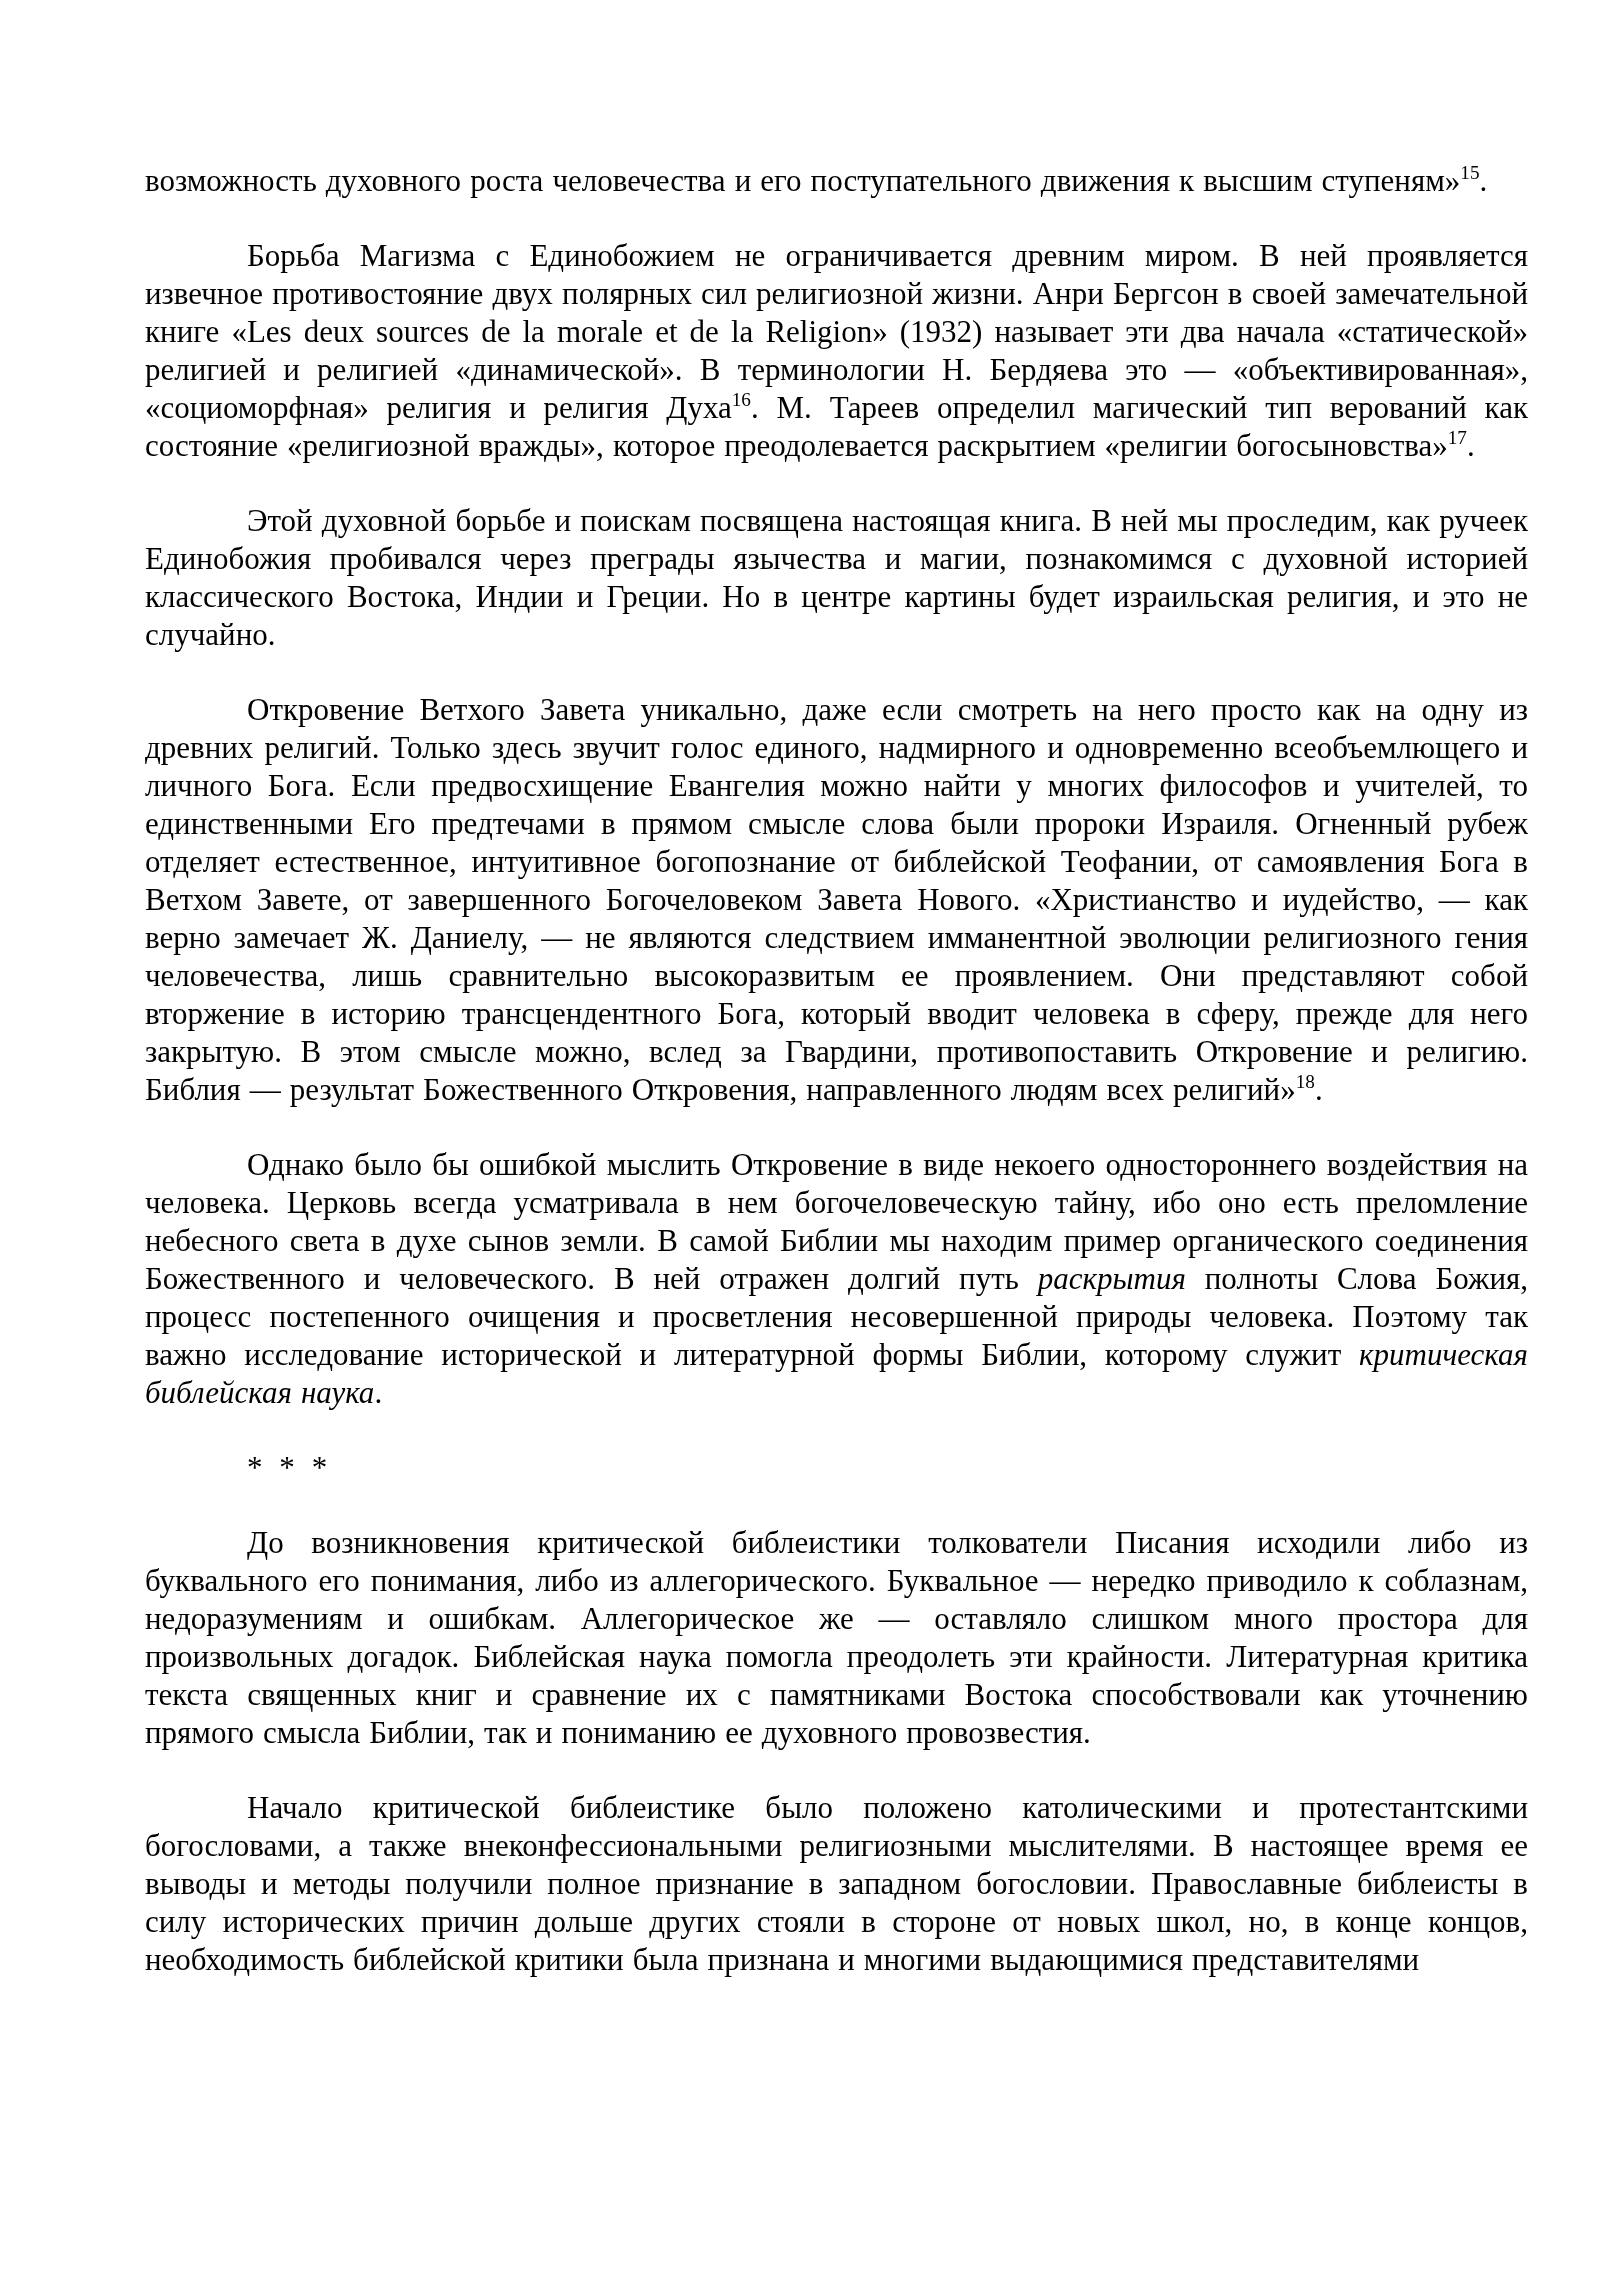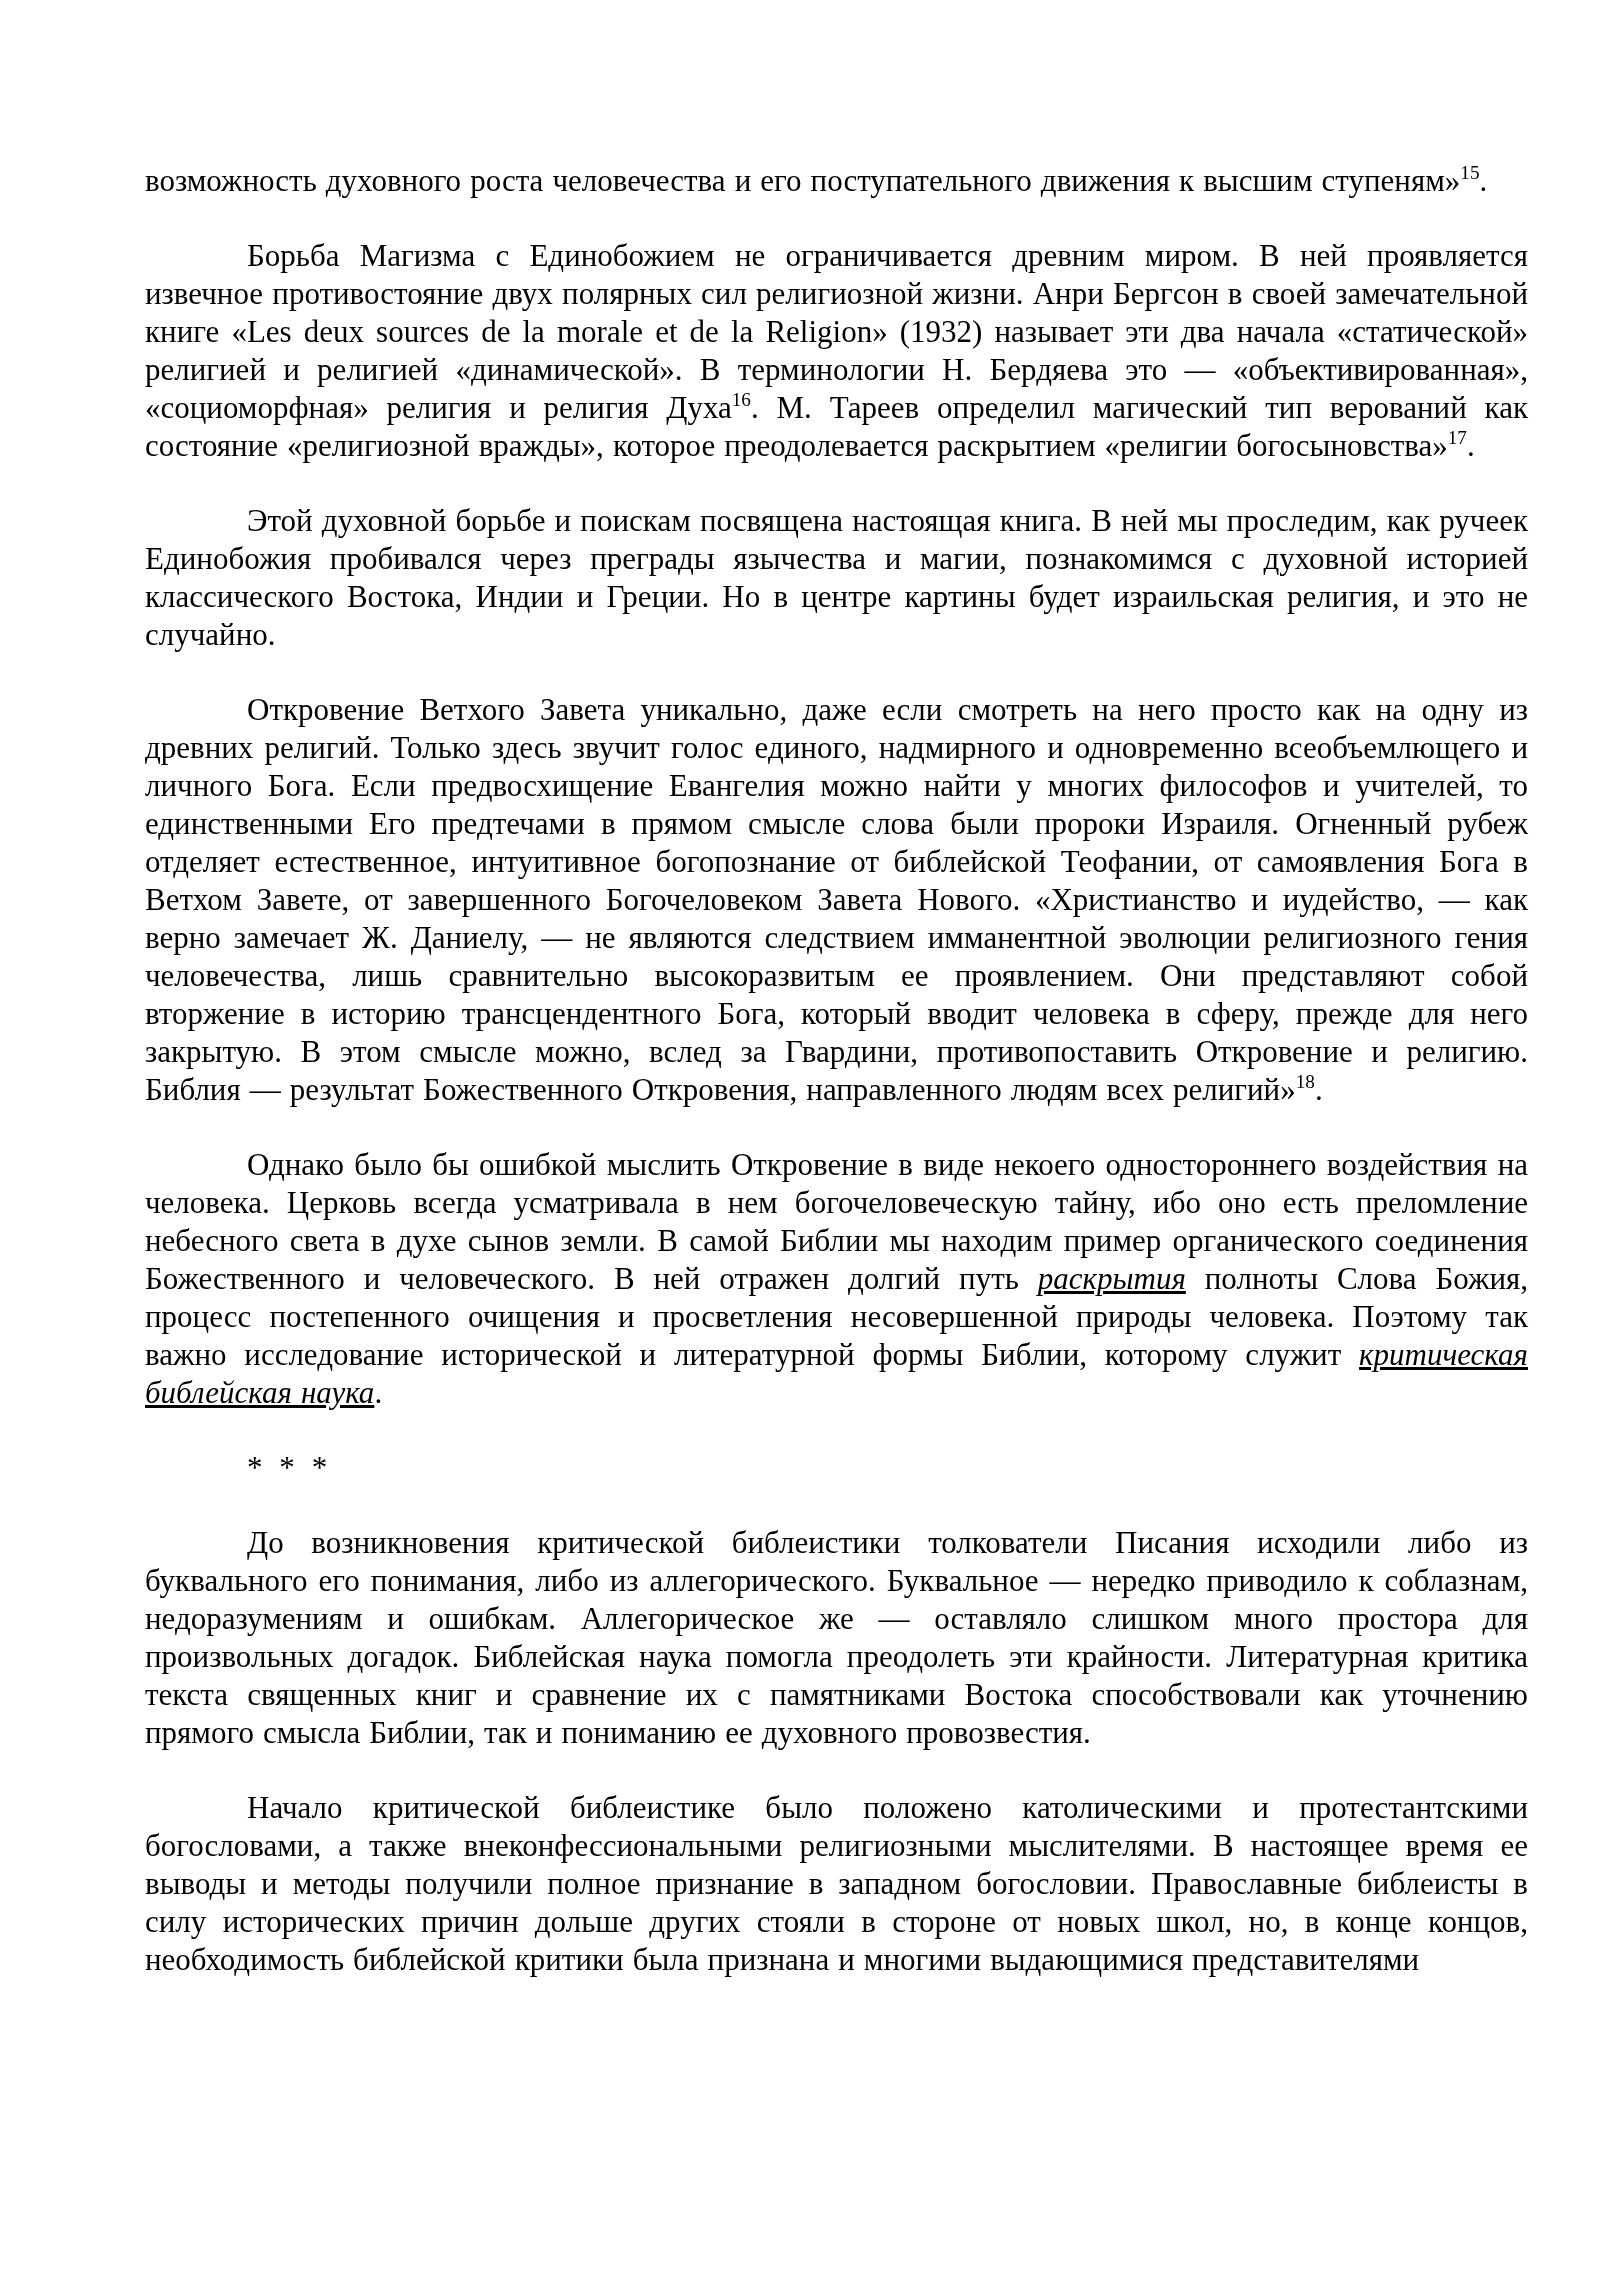--- a/index.html
+++ b/index.html
@@ -40,21 +40,20 @@
   }
   .page-body sup.footnote-ref {
     font-size: 0.62em;
     line-height: 0;
     vertical-align: baseline;
     position: relative;
     top: -0.62em;
   }
   .page-body em {
     font-style: italic;
-    text-decoration: underline;
   }
 </style>
 </head>
 <body>
 
 <div class="page">
   <div class="page-body">
       <p class="first"><span>возможность духовного роста человечества и его поступательного движения к высшим ступеням»</span><sup class="footnote-ref">15</sup><span>.</span></p>
       <p class="indent"><span>Борьба Магизма с Единобожием не ограничивается древним миром. В ней проявляется извечное противостояние двух полярных сил религиозной жизни. Анри Бергсон в своей замечательной книге «Les deux sources de la morale et de la Religion» (1932) называет эти два начала «статической» религией и религией «динамической». В терминологии Н. Бердяева это — «объективированная», «социоморфная» религия и религия Духа</span><sup class="footnote-ref">16</sup><span>. М. Тареев определил магический тип верований как состояние «религиозной вражды», которое преодолевается раскрытием «религии богосыновства»</span><sup class="footnote-ref">17</sup><span>.</span></p>
       <p class="indent"><span>Этой духовной борьбе и поискам посвящена настоящая книга. В ней мы проследим, как ручеек Единобожия пробивался через преграды язычества и магии, познакомимся с духовной историей классического Востока, Индии и Греции. Но в центре картины будет израильская религия, и это не случайно.</span></p>

